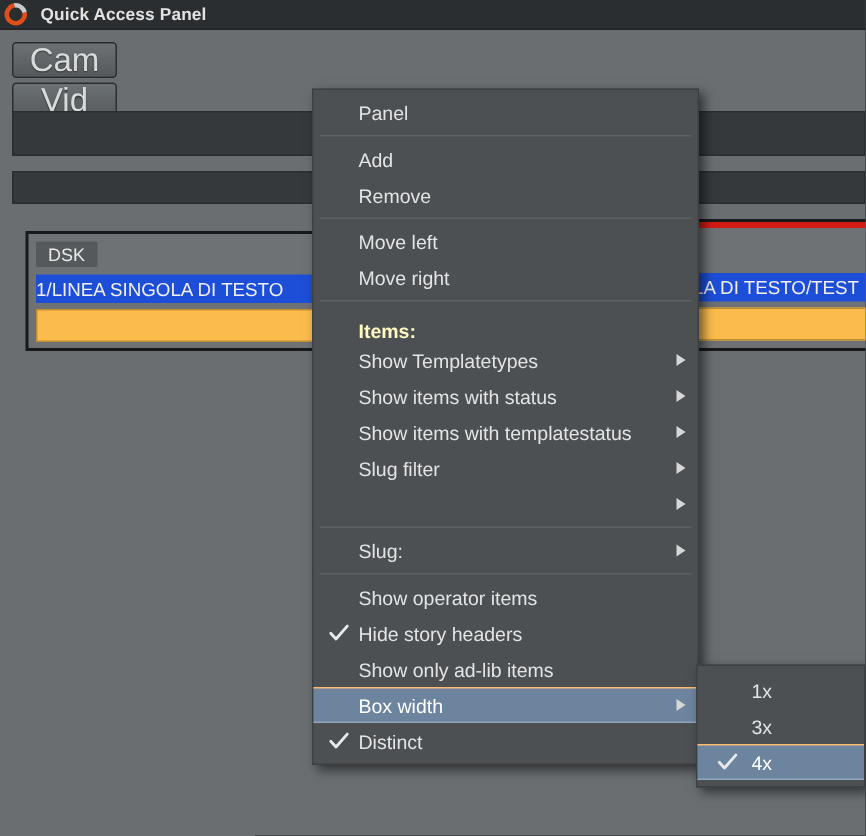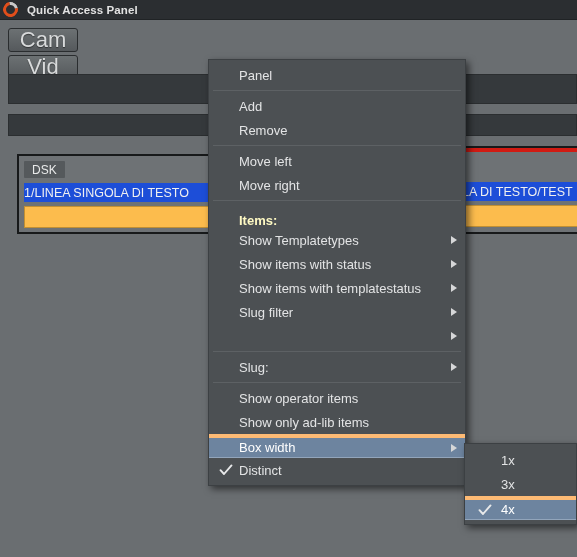--- a/index.html
+++ b/index.html
@@ -189,21 +189,21 @@
     font-size: 13px;
     white-space: nowrap;
   }
   .mi.header {
     font-weight: bold;
     color: #fef9c3;
     align-items: flex-end;
   }
   .mi.selected {
     background: #6d849f;
-    border-top: 4px solid #fdba74;
+    border-top: 1px solid #fdba74;
     border-bottom: 1px solid #92a5bb;
     color: #ffffff;
   }
   .mi .check {
     position: absolute;
     left: 10px;
     top: 50%;
     transform: translateY(-50%);
     width: 14px; height: 14px;
   }
@@ -317,20 +317,28 @@
       <div class="sep"></div>
       <div class="mi">
         <span>Slug:</span>
         <span class="arrow"></span>
       </div>
       <div class="sep"></div>
       <div class="mi">
         <span>Show operator items</span>
       </div>
       <div class="mi">
+        <span class="check">
+          <svg viewBox="0 0 14 14" width="14" height="14">
+            <path d="M1.5 7.2 L5 11 L12.5 2.4" fill="none" stroke="#e8e9ea" stroke-width="1.9" stroke-linecap="round" stroke-linejoin="round"></path>
+          </svg>
+        </span>
+        <span>Hide story headers</span>
+      </div>
+      <div class="mi">
         <span>Show only ad-lib items</span>
       </div>
       <div class="mi selected">
         <span>Box width</span>
         <span class="arrow"></span>
       </div>
       <div class="mi">
         <span class="check">
           <svg viewBox="0 0 14 14" width="14" height="14">
             <path d="M1.5 7.2 L5 11 L12.5 2.4" fill="none" stroke="#e8e9ea" stroke-width="1.9" stroke-linecap="round" stroke-linejoin="round"></path>

